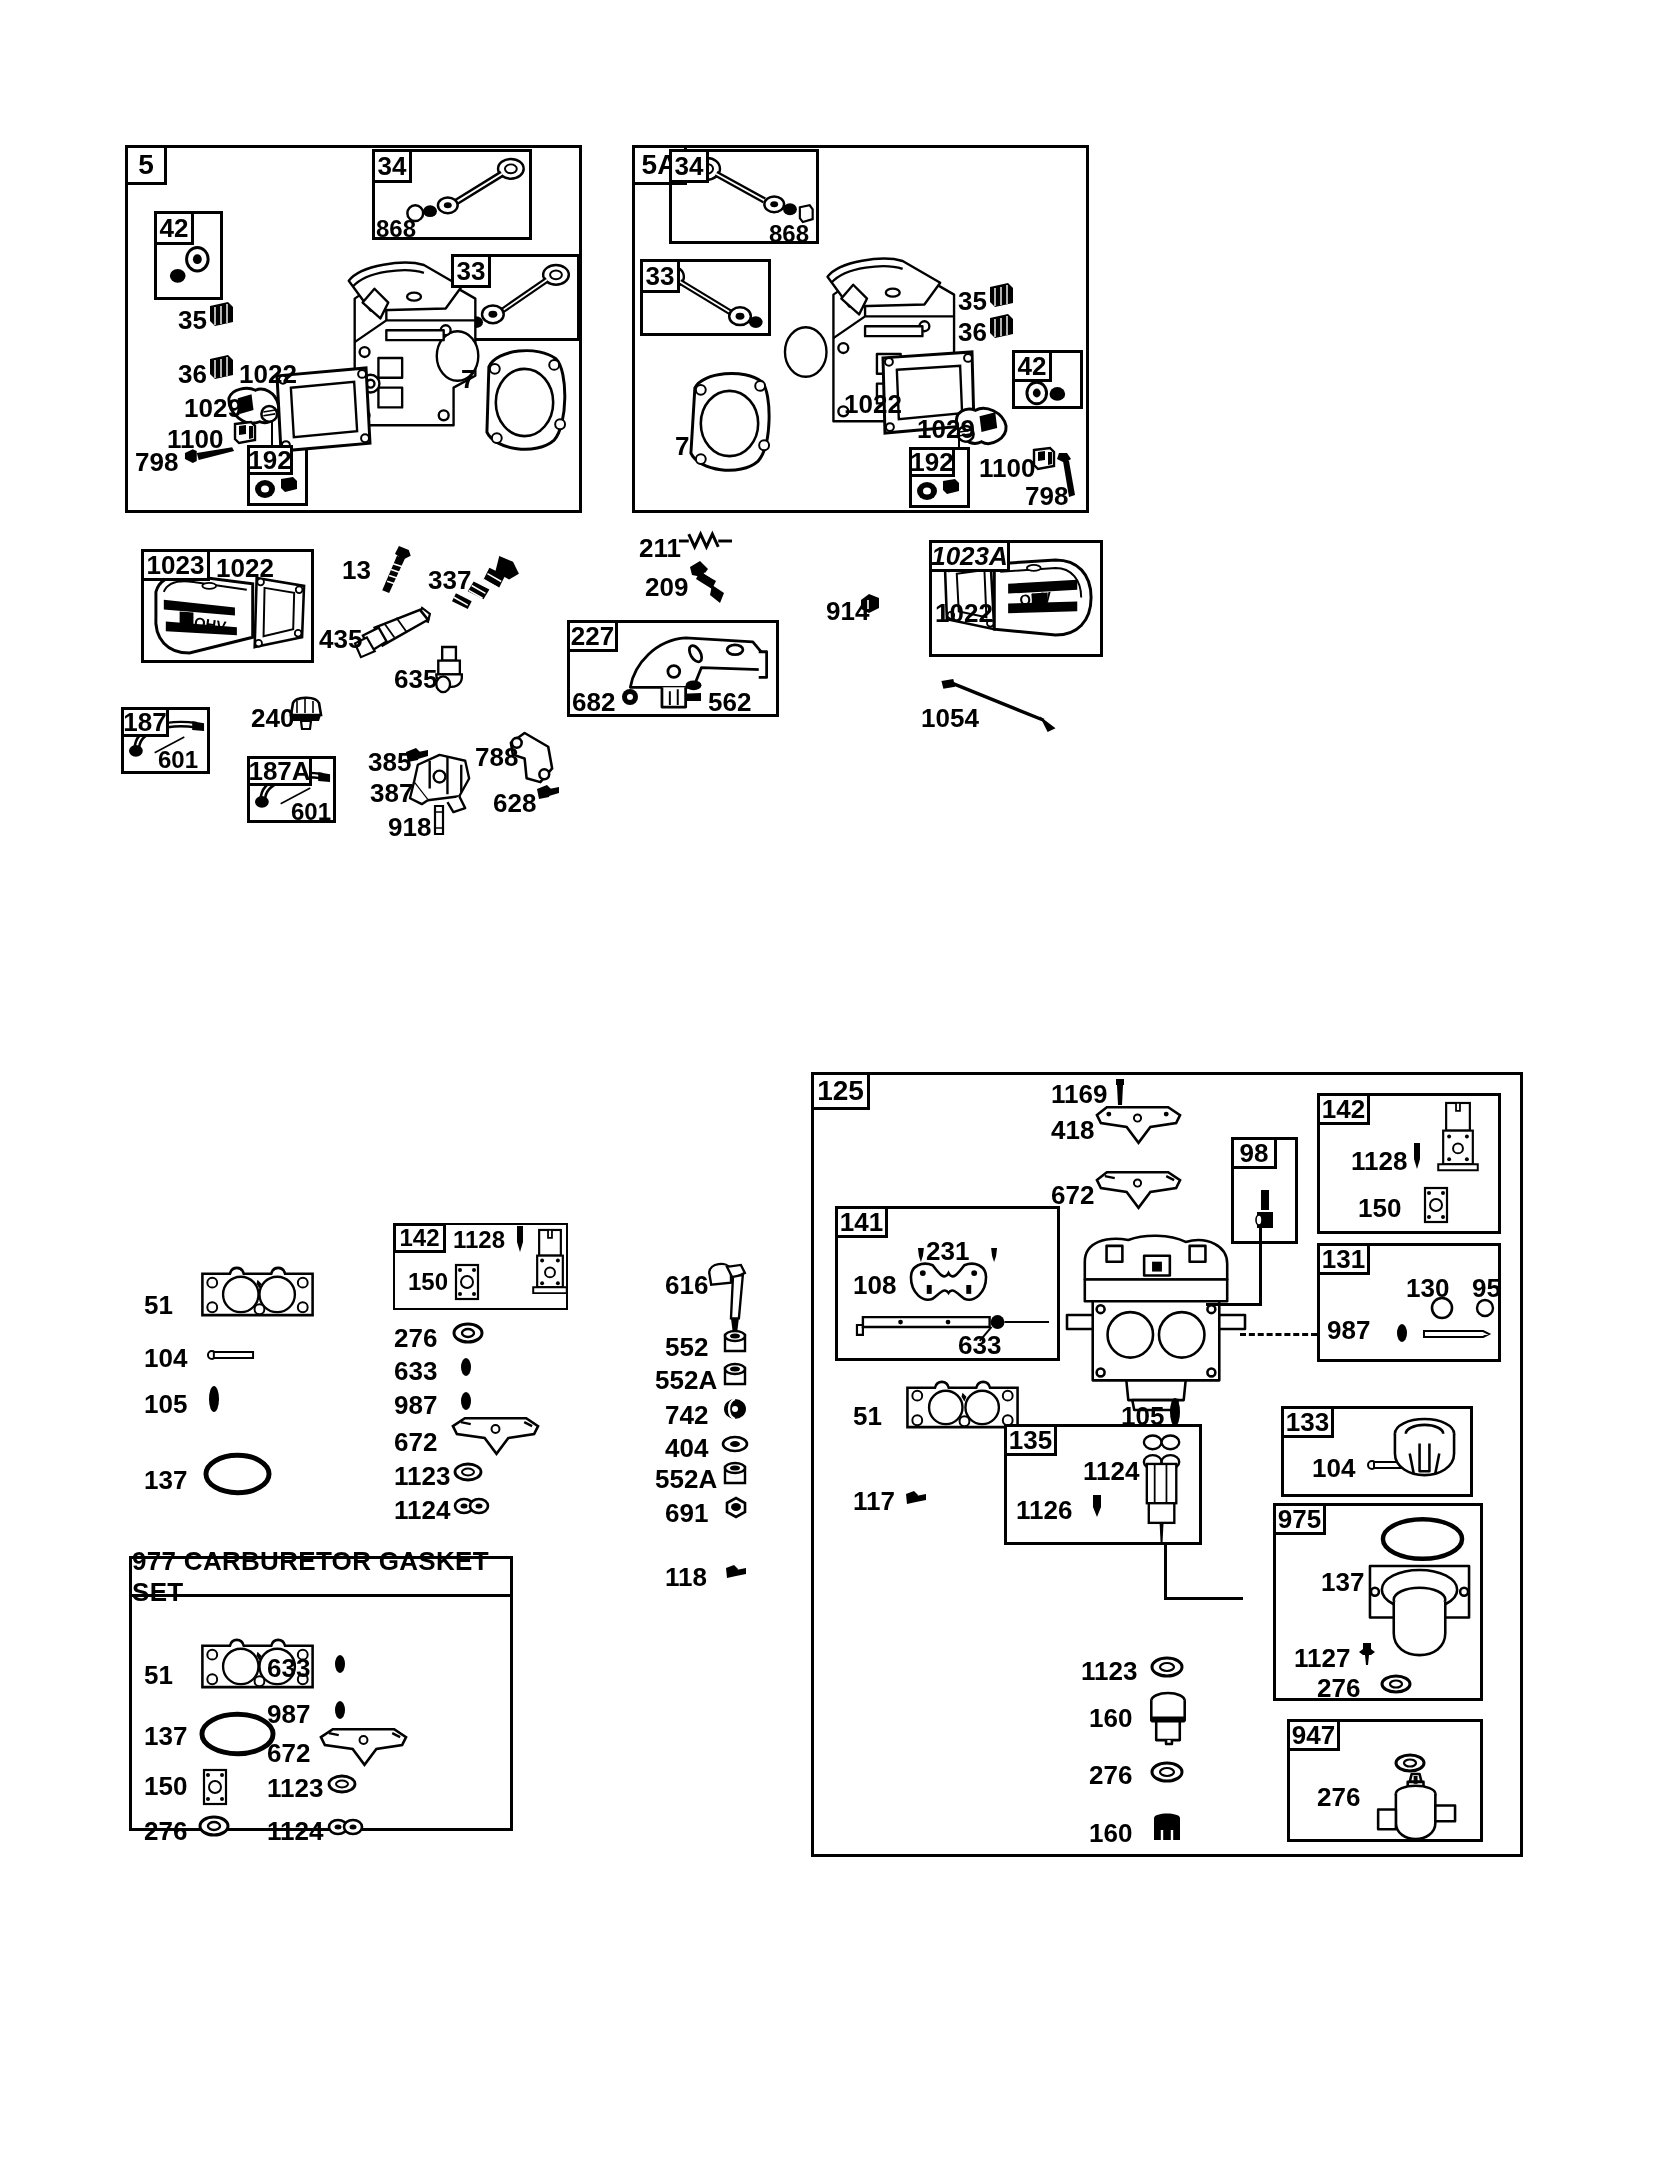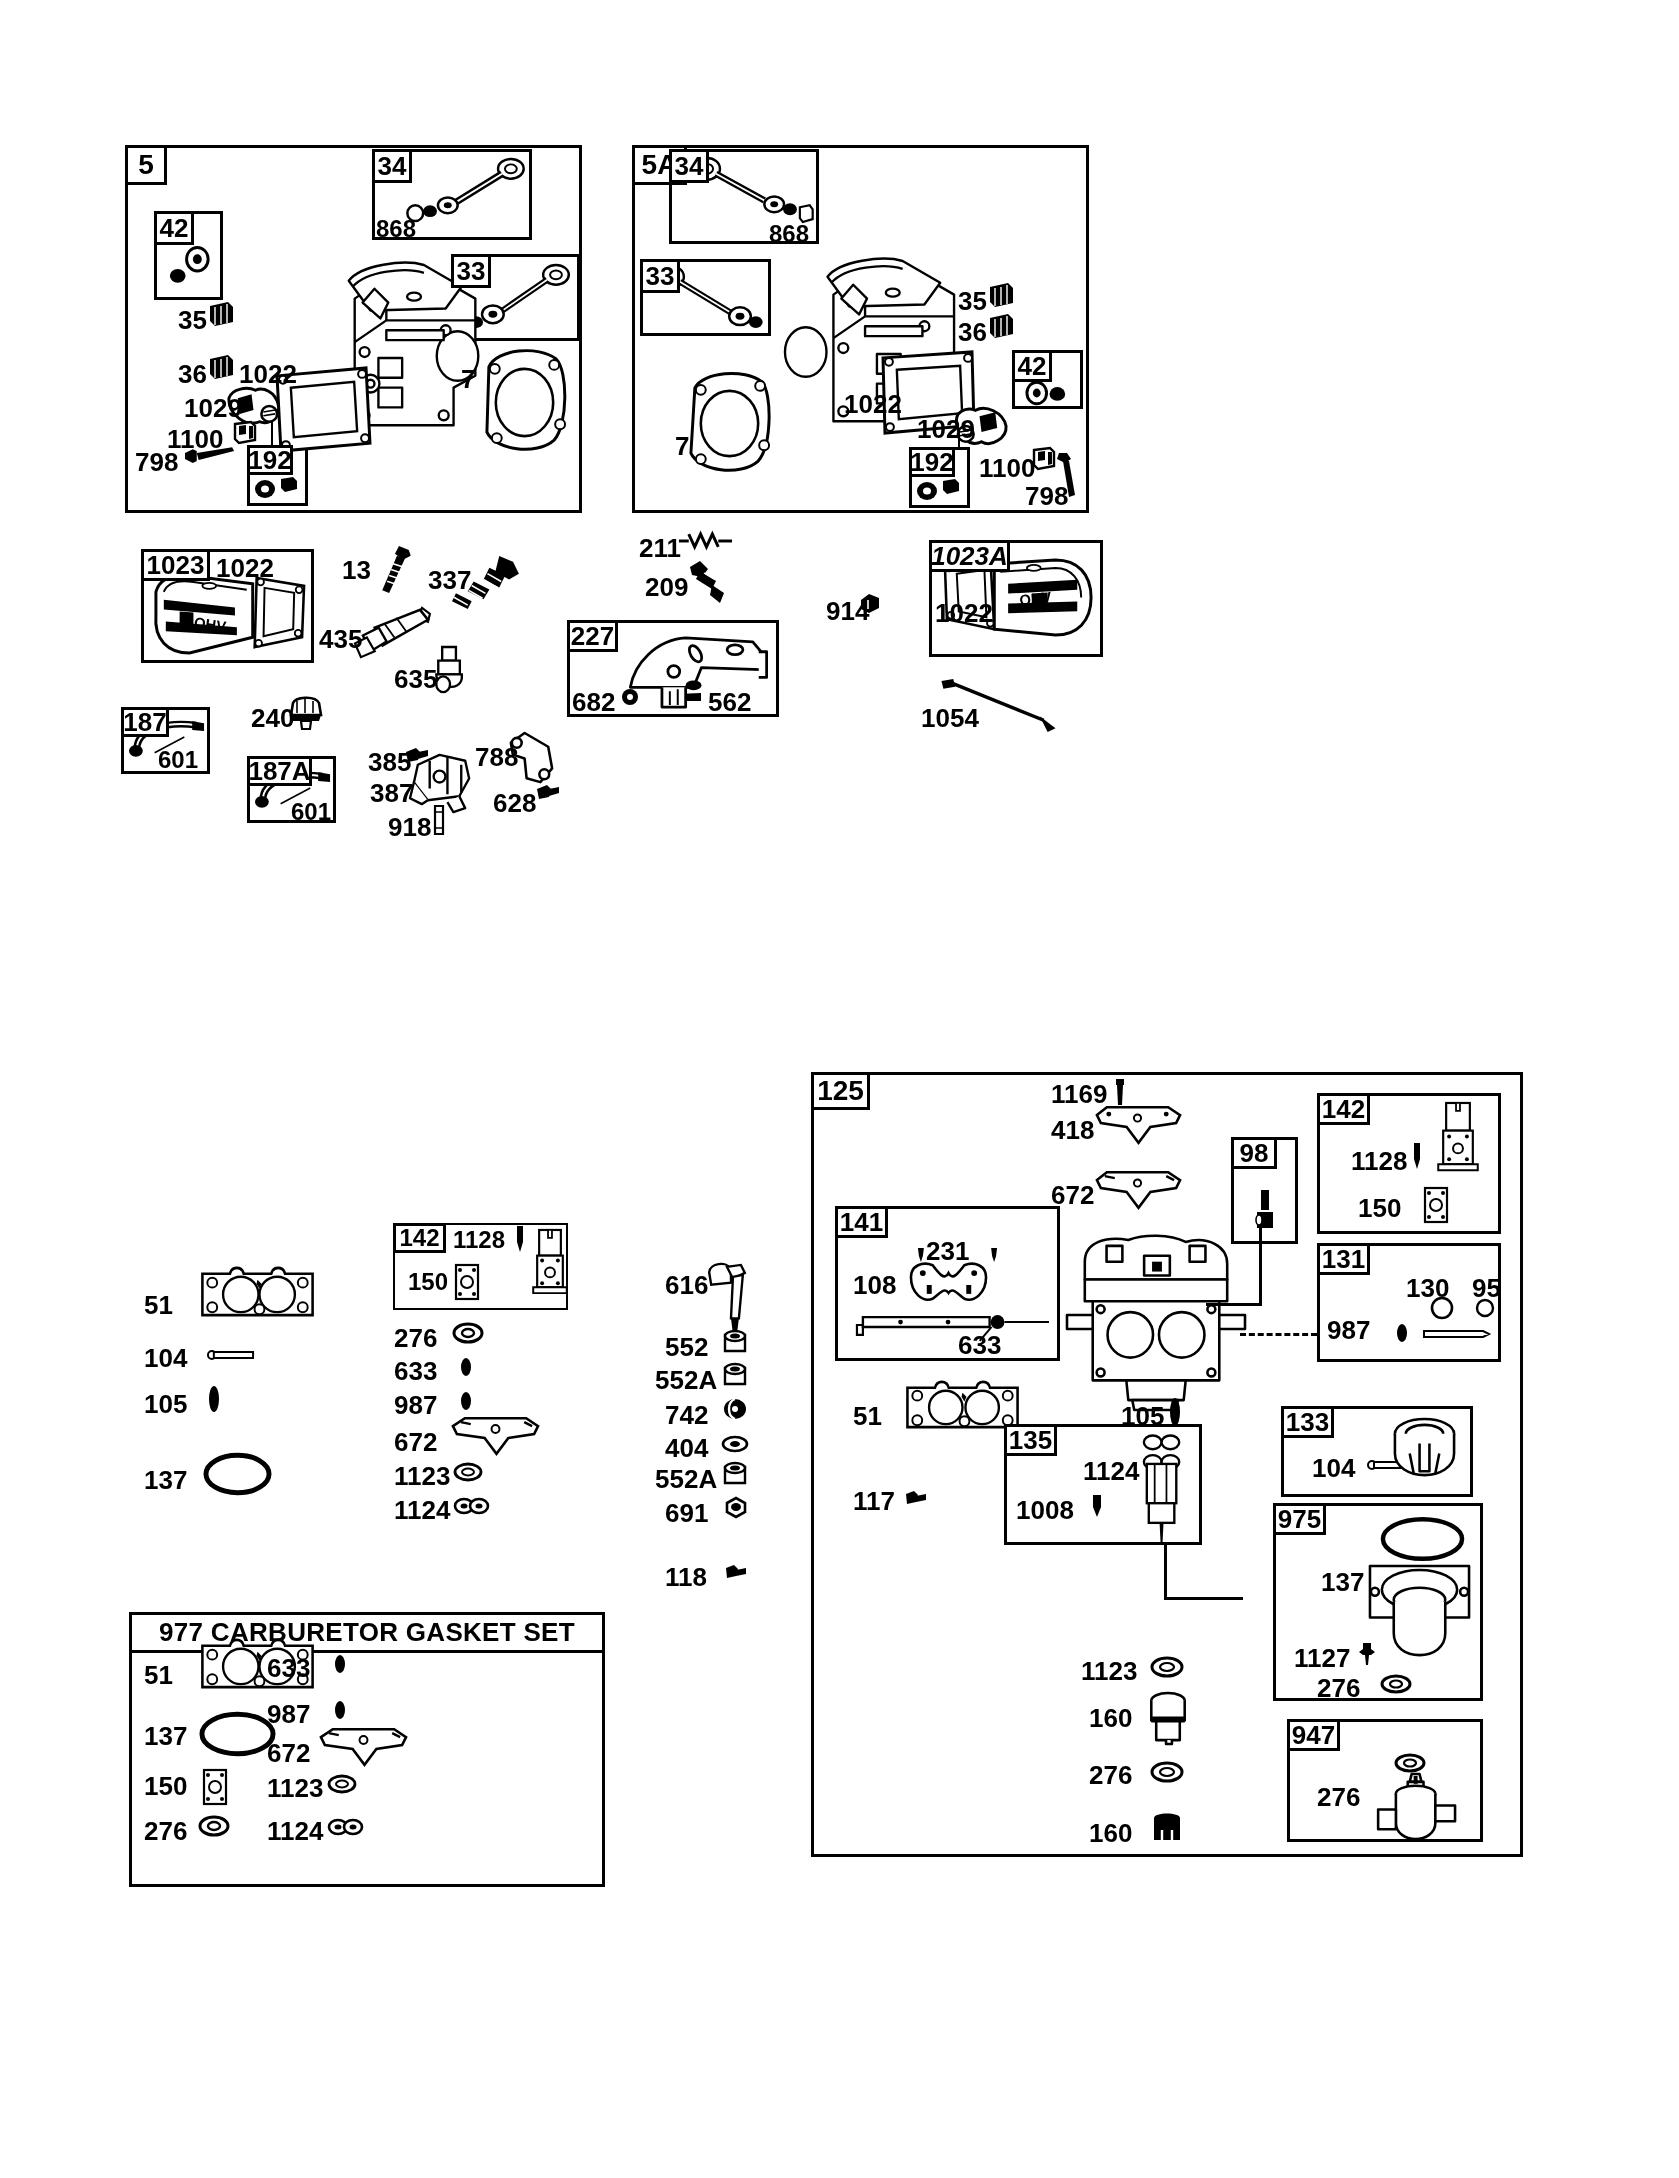--- a/index.html
+++ b/index.html
@@ -676,21 +676,21 @@
   <div class="lbl f26" style="left:394px; top:1497px;">1124</div>
   <div class="art" style="left:453px; top:1495px;">
     <svg width="36" height="22" viewBox="0 0 36 22">
       <ellipse cx="11" cy="11" rx="9" ry="7" fill="#fff" stroke="#000" stroke-width="2.6"></ellipse>
       <ellipse cx="11" cy="11" rx="3.5" ry="2.5" fill="#000"></ellipse>
       <ellipse cx="26" cy="11" rx="9" ry="7" fill="#fff" stroke="#000" stroke-width="2.6"></ellipse>
       <ellipse cx="26" cy="11" rx="3.5" ry="2.5" fill="#000"></ellipse>
     </svg>
   </div>
 
-  <div class="box" style="left:129px; top:1612px; width:476px; height:275px;">
+  <div class="box" style="left:129px; top:1556px; width:384px; height:275px;">
     <div class="hdr f26">977 CARBURETOR GASKET SET</div>
   </div>
 
   <div class="lbl f26" style="left:144px; top:1662px;">51</div>
   <div class="art" style="left:198px; top:1634px;">
     <svg width="119" height="61" viewBox="0 0 120 62">
       <path d="M4 12 L32 12 C 34 4, 44 4, 46 12 L 74 12 C 76 4, 86 4, 88 12 L 116 12 L 116 54 L 4 54 Z" fill="#fff" stroke="#000" stroke-width="2.6"></path>
       <circle cx="43" cy="33" r="18" fill="#fff" stroke="#000" stroke-width="2.4"></circle>
       <circle cx="80" cy="33" r="18" fill="#fff" stroke="#000" stroke-width="2.4"></circle>
       <circle cx="14" cy="21" r="5" fill="#fff" stroke="#000" stroke-width="2"></circle>
@@ -1030,21 +1030,21 @@
   <div class="art" style="left:904px; top:1488px;">
     <svg width="24" height="20" viewBox="0 0 24 20">
       <path d="M2 6 L10 3 L14 7 L12 14 L3 16 Z" fill="#000"></path>
       <path d="M12 8 L22 6 L22 12 L12 14 Z" fill="#000"></path>
     </svg>
   </div>
 
   <div class="box" style="left:1004px; top:1424px; width:198px; height:121px;"></div>
   <div class="tag f26" style="left:1004px; top:1424px; width:53px; height:32px;">135</div>
   <div class="lbl f26" style="left:1083px; top:1458px;">1124</div>
-  <div class="lbl f26" style="left:1016px; top:1497px;">1008</div>
+  <div class="lbl f26" style="left:1016px; top:1497px;">1126</div>
   <div class="art" style="left:1089px; top:1493px;">
     <svg width="16" height="26" viewBox="0 0 16 26">
       <path d="M4 2 L12 2 L12 14 L8 24 L4 14 Z" fill="#000"></path>
     </svg>
   </div>
   <div class="art" style="left:1137px; top:1430px;">
     <svg width="55" height="115" viewBox="0 0 56 116">
       <ellipse cx="16" cy="12" rx="9" ry="7" fill="#fff" stroke="#000" stroke-width="2.4"></ellipse>
       <ellipse cx="34" cy="12" rx="9" ry="7" fill="#fff" stroke="#000" stroke-width="2.4"></ellipse>
       <ellipse cx="16" cy="32" rx="9" ry="7" fill="#fff" stroke="#000" stroke-width="2.4"></ellipse>

